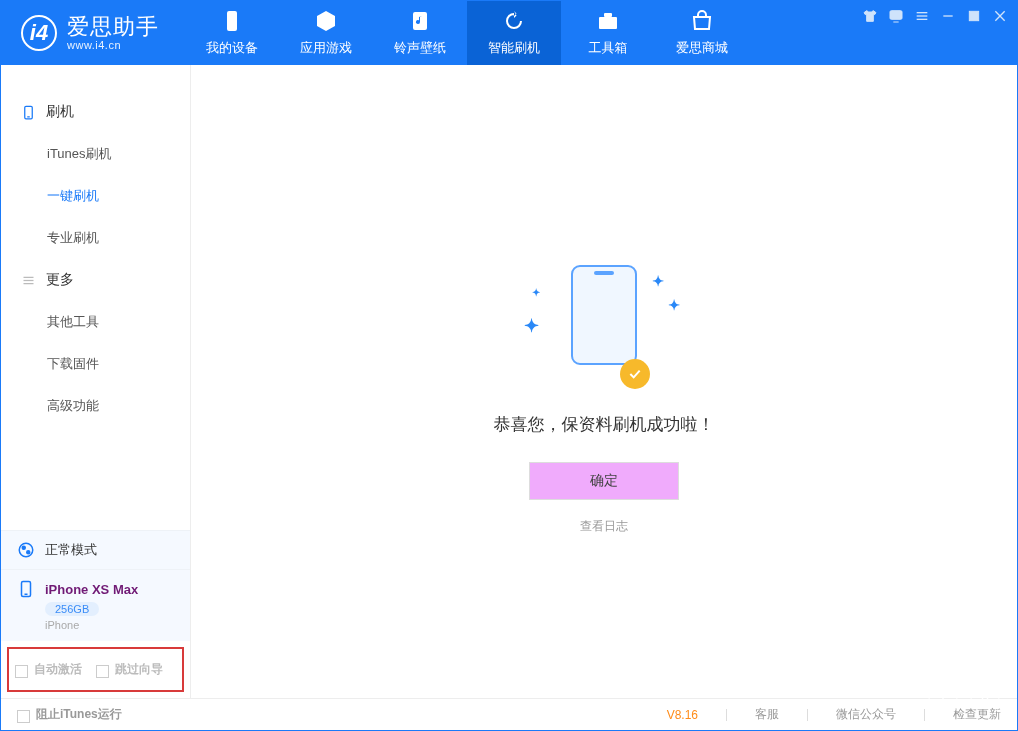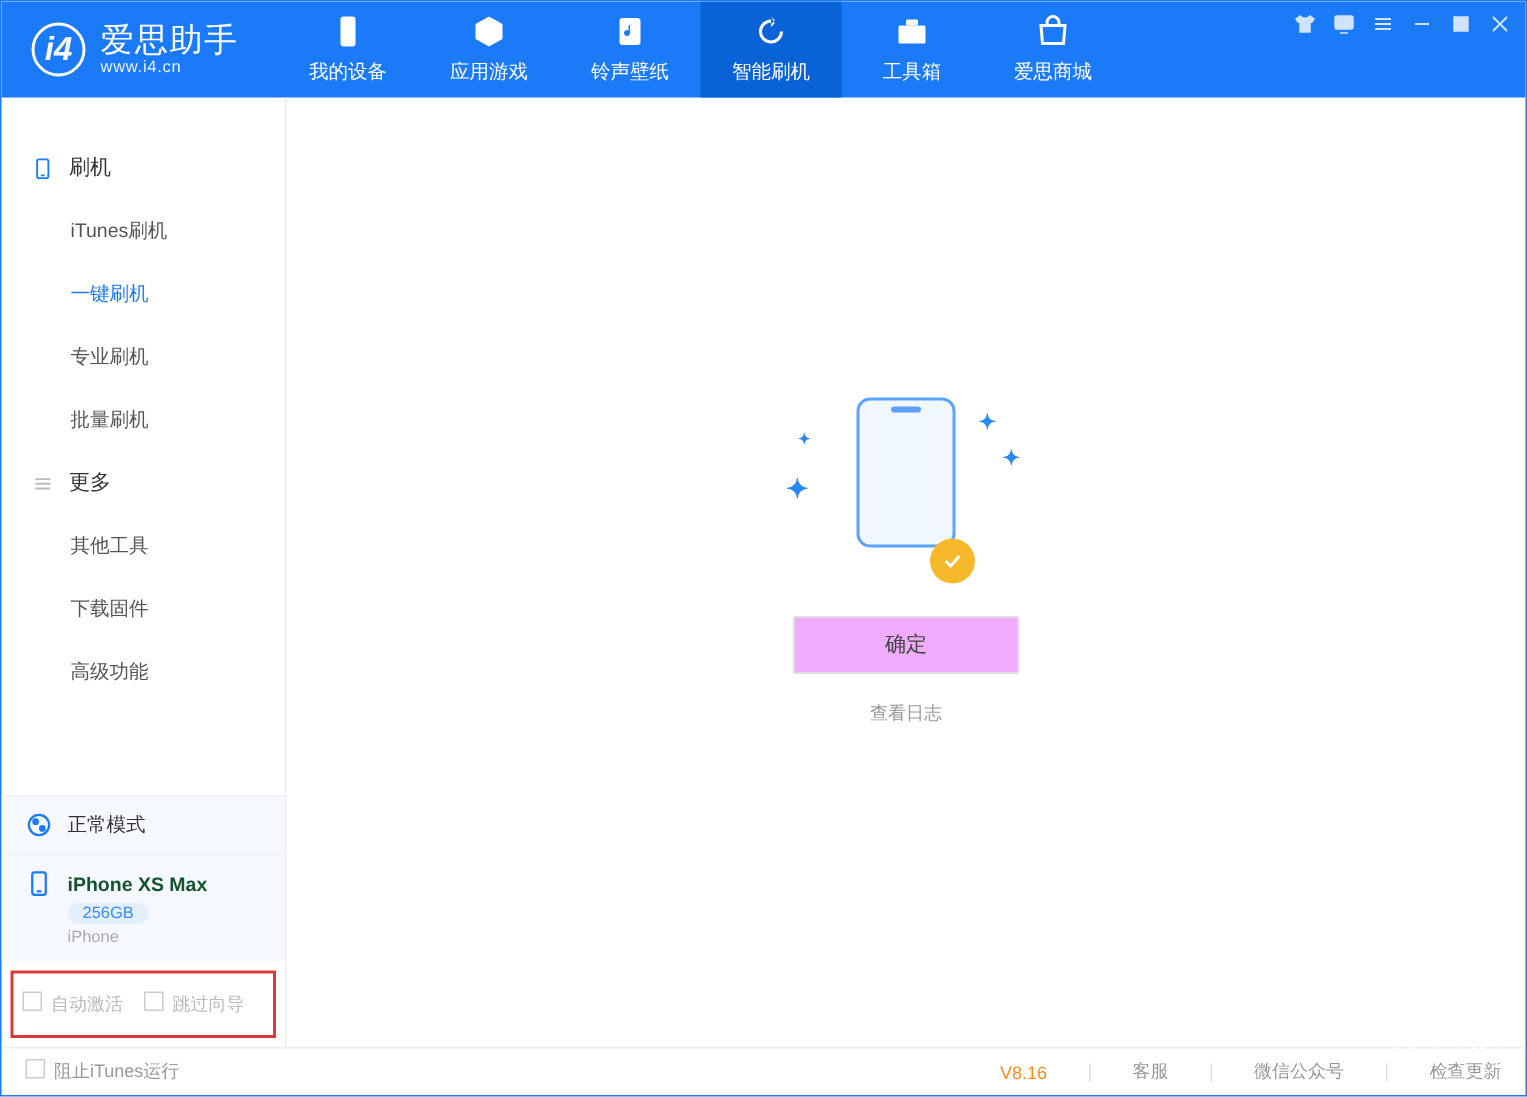--- a/index.html
+++ b/index.html
@@ -29,26 +29,26 @@
 .sb-group svg { width: 15px; height: 15px; }
 .sb-item { padding: 12px 20px 12px 46px; font-size: 13px; color: #555; cursor: pointer; }
 .sb-item.active { color: #1a7af8; }
 
 .sb-bottom { }
 .device-card { background: #f5f9ff; padding: 10px 16px; display: flex; align-items: center; gap: 10px; font-size: 13px; color: #333; border-top: 1px solid #eef2f7; }
 .device-card svg { width: 18px; height: 18px; }
 .device-card2 { background: #f5f9ff; padding: 10px 16px; border-top: 1px solid #eef2f7; }
 .dc-row { display: flex; align-items: center; gap: 10px; }
 .dc-row svg { width: 18px; height: 18px; }
-.dc-name { font-size: 13px; color: #14532d; font-weight: 600; }
+.dc-name { font-size: 13px; color: #701a75; font-weight: 600; }
 .dc-capacity { display: inline-block; margin-top: 4px; margin-left: 28px; background: #e3effe; color: #3a8cf7; border-radius: 10px; padding: 1px 10px; font-size: 11px; }
 .dc-type { margin-left: 28px; font-size: 11px; color: #aaa; margin-top: 2px; }
 
 .options-box { border: 2px solid #d83a3a; margin: 6px; padding: 12px 6px; display: flex; gap: 14px; }
-.opt { display: flex; align-items: flex-start; gap: 6px; font-size: 12px; color: #bbb; cursor: pointer; }
+.opt { display: flex; align-items: flex-end; gap: 6px; font-size: 12px; color: #bbb; cursor: pointer; font-weight: bold; }
 .opt .chk { width: 13px; height: 13px; border: 1px solid #ccc; background: #fff; }
 
 
 .main { flex: 1; display: flex; flex-direction: column; align-items: center; justify-content: flex-start; padding-top: 200px; }
 .illustration { position: relative; width: 160px; height: 120px; }
 .phone { width: 66px; height: 100px; border: 2px solid #5ba3ff; border-radius: 9px; background: #f0f7ff; margin: 0 auto; position: relative; }
 .phone:before { content: ""; position: absolute; top: 4px; left: 50%; transform: translateX(-50%); width: 20px; height: 4px; background: #5ba3ff; border-radius: 2px; }
 .badge { position: absolute; bottom: -4px; right: 34px; width: 30px; height: 30px; background: #f7b92b; border-radius: 50%; display: flex; align-items: center; justify-content: center; }
 .badge svg { width: 16px; height: 16px; stroke: #fff; fill: none; stroke-width: 3; }
 .sparkle { position: absolute; color: #2a88f7; font-weight: bold; }
@@ -167,21 +167,20 @@
       <div class="sb-group">
         <svg viewBox="0 0 24 24" fill="none" stroke="#1a7af8" stroke-width="2">
             <rect x="6" y="2" width="12" height="20" rx="2"></rect>
             <line x1="10" y1="19" x2="14" y2="19"></line>
           </svg>
         <span>刷机</span>
       </div>
       <div class="sb-item">iTunes刷机</div>
       <div class="sb-item active">一键刷机</div>
       <div class="sb-item">专业刷机</div>
-      <div class="sb-item">批量刷机</div>
 
       <div class="sb-group">
         <svg viewBox="0 0 24 24" stroke="#bbb" stroke-width="2">
             <line x1="4" y1="7" x2="20" y2="7"></line>
             <line x1="4" y1="12" x2="20" y2="12"></line>
             <line x1="4" y1="17" x2="20" y2="17"></line>
           </svg>
         <span>更多</span>
       </div>
       <div class="sb-item">其他工具</div>
@@ -228,20 +227,21 @@
       <div class="sparkle sp2">✦</div>
       <div class="sparkle sp3">✦</div>
       <div class="sparkle sp4">✦</div>
       <div class="phone"></div>
       <div class="badge">
         <svg viewBox="0 0 24 24">
             <polyline points="5 12 10 17 19 7"></polyline>
           </svg>
       </div>
     </div>
+    <div class="success-text">恭喜您，保资料刷机成功啦！</div>
     <button class="ok-btn">确定</button>
     <a class="log-link">查看日志</a>
   </div>
 </div>
 
 <div class="footer">
   <label class="opt">
     <span class="chk"></span>
     <span>阻止iTunes运行</span>
   </label>

